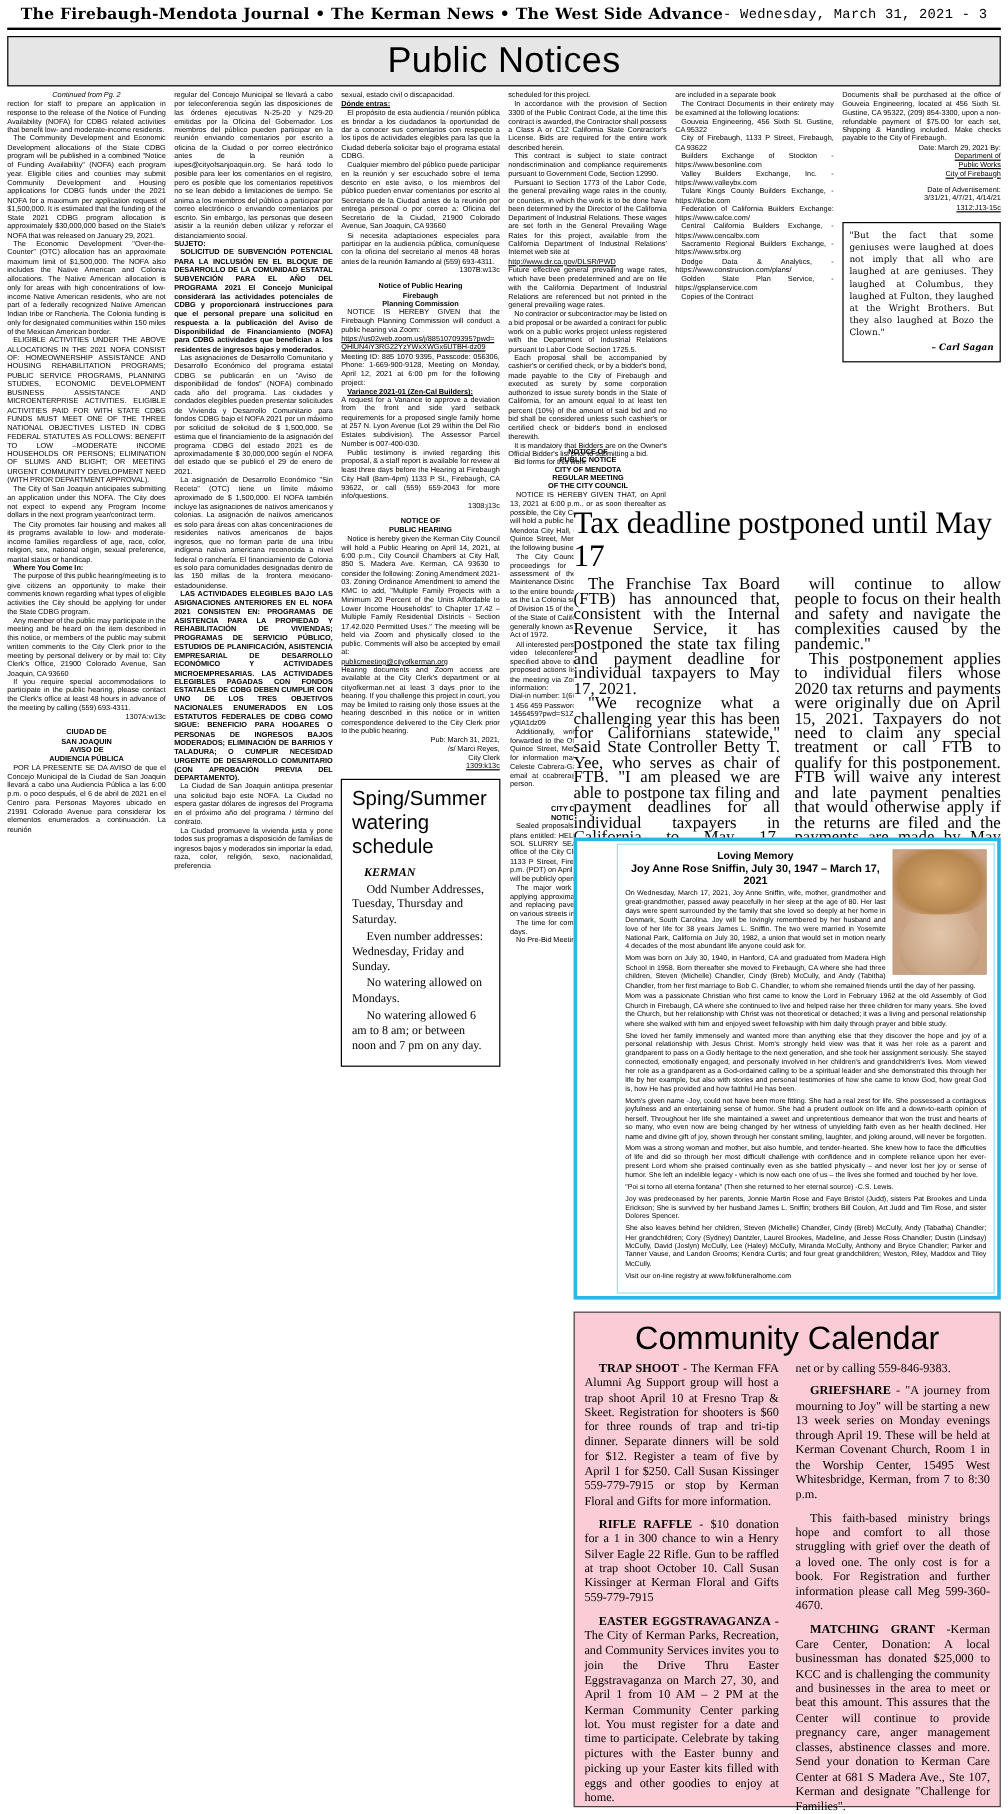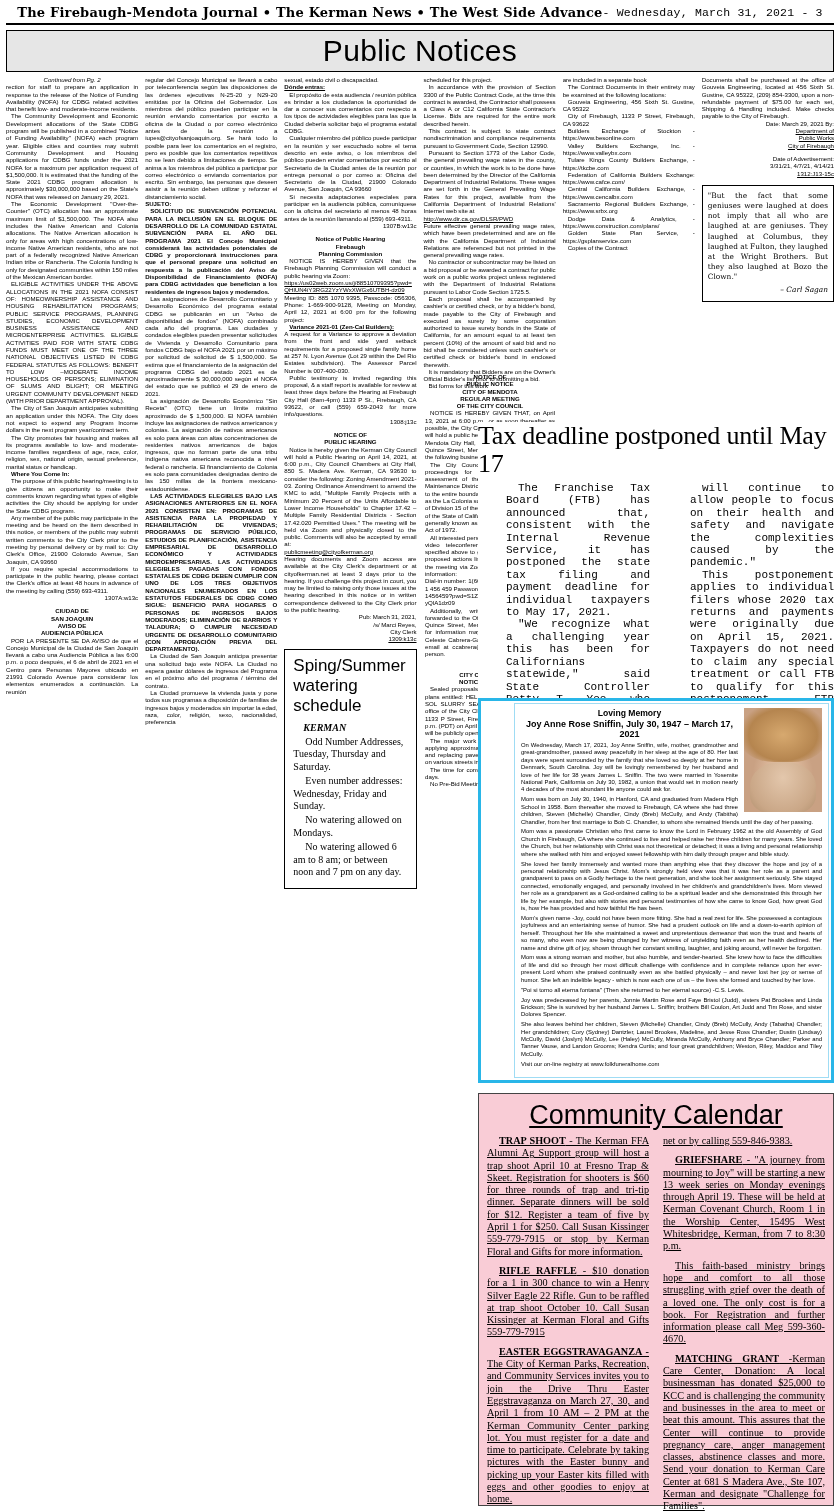--- a/index.html
+++ b/index.html
@@ -73,38 +73,37 @@
   .tax-head {
     font-family: "Liberation Serif", serif;
     font-size: 26px;
     text-align: left;
     line-height: 28px;
     margin-bottom: 4px;
     letter-spacing: -0.2px;
   }
   .tax-cols { display: grid; grid-template-columns: 1fr 1fr; column-gap: 12px; }
   .serif-body {
-    font-family: Liberation Mono, monospace;
-    font-size: 11px;
+    font-family: Liberation Serif, serif;
+    font-size: 14px;
     line-height: 12.4px;
     text-align: justify;
-    margin-left: 28px;
   }
   .serif-body p { margin: 0; text-indent: 12px; }
 
   
   .quote-box {
     border: 1.2px solid #000;
     padding: 5px 5px 6px 5px;
     font-family: "DejaVu Serif", serif;
     font-size: 7.4px;
     line-height: 10.2px;
     text-align: justify;
   }
-  .quote-box .attr { text-align: right; font-style: italic; font-weight: normal; margin-top: 2px; }
+  .quote-box .attr { text-align: right; font-style: italic; font-weight: bold; margin-top: 2px; }
 
   
   .obit {
     margin-top: 8px;
     border: 3px solid #29b6e8;
     padding: 2px;
     background: #fff;
     position: relative;
   }
   .obit-inner { border: 1px solid #9fdcf4; padding: 4px 6px 6px 6px; }
@@ -140,21 +139,20 @@
     background: radial-gradient(ellipse at 50% 55%, #d7a96f 0%, #b5854f 55%, rgba(140,100,58,0) 72%);
     border-radius: 50% 50% 40% 40%;
   }
 
   
   .cal {
     margin-top: 8px;
     background: #f9ccd6;
     border: 1px solid #444;
     padding: 4px 8px 8px 8px;
-    text-decoration: underline;
   }
   .cal h2 {
     margin: 2px 0 4px 0; text-align: center; font-weight: 400;
     font-size: 27px; font-family: "Liberation Sans", sans-serif;
   }
   .cal-cols { display:grid; grid-template-columns: 1fr 1fr; column-gap: 14px; }
   .cal-body { font-family: "Liberation Serif", serif; font-size: 10.2px; line-height: 12.3px; text-align: justify; }
   .cal-body p { margin: 0 0 7px 0; text-indent: 12px; }
   .cal-body .ttl { font-weight: bold; }
 

